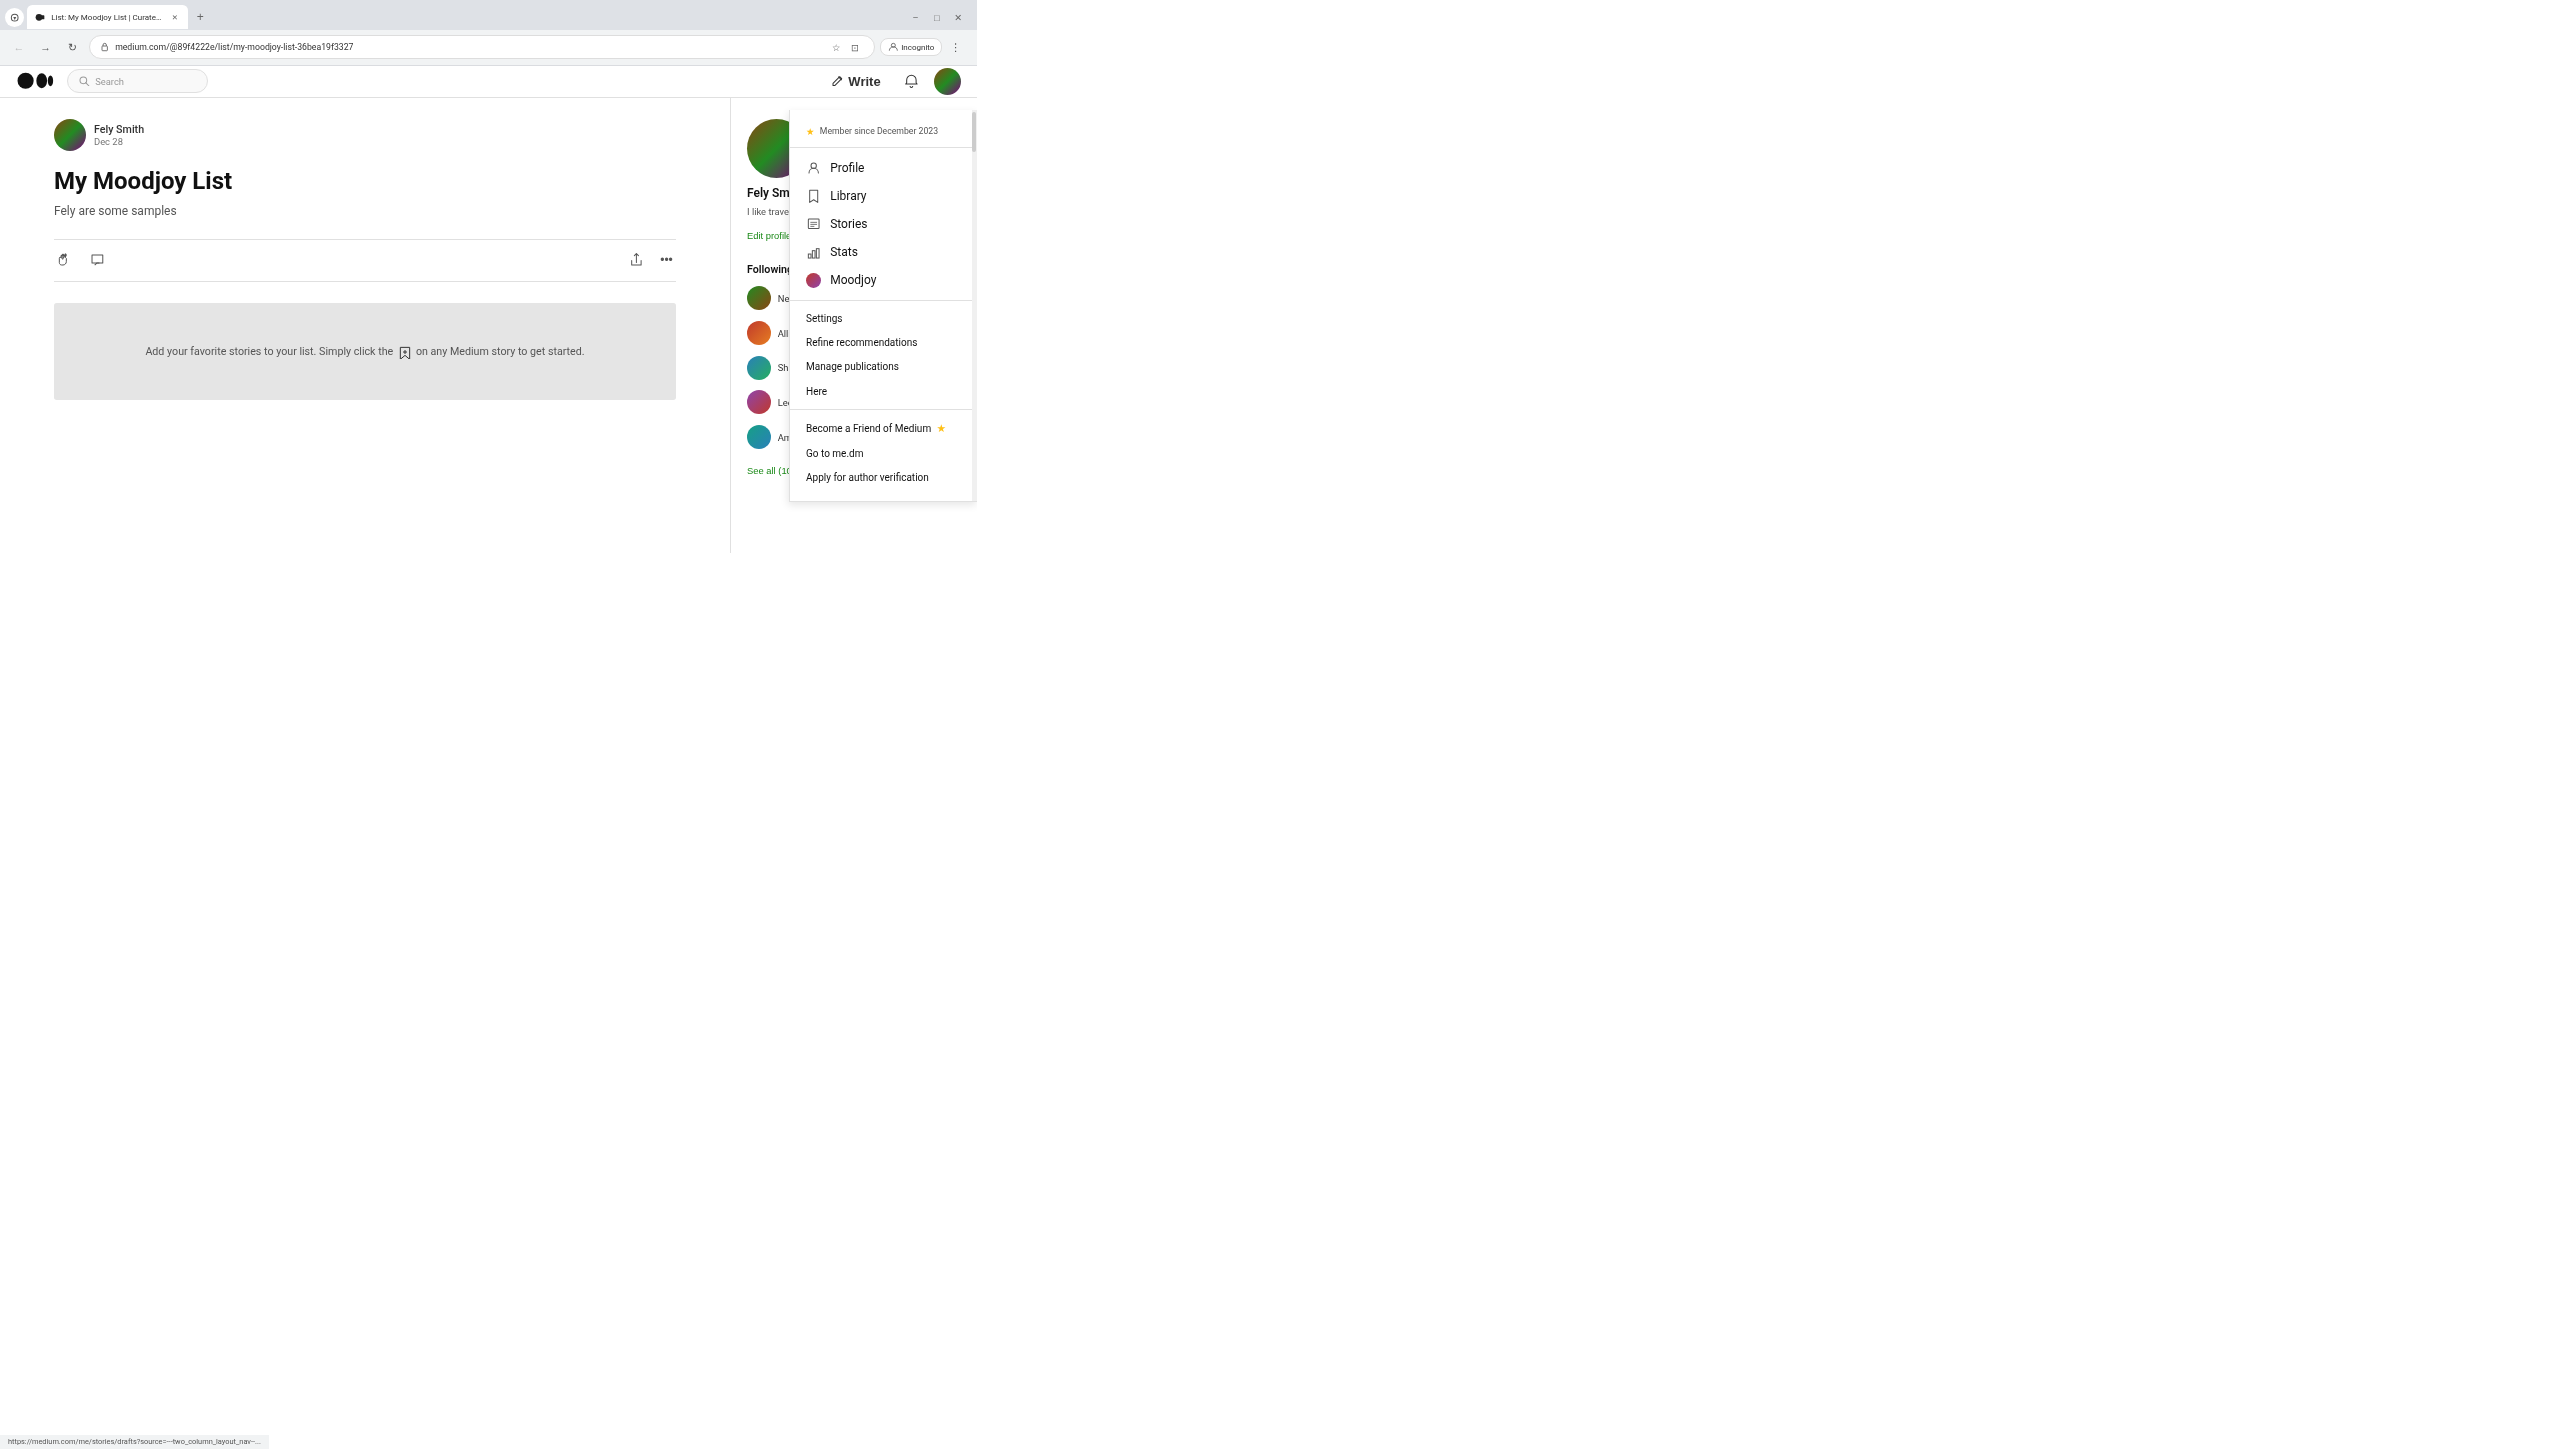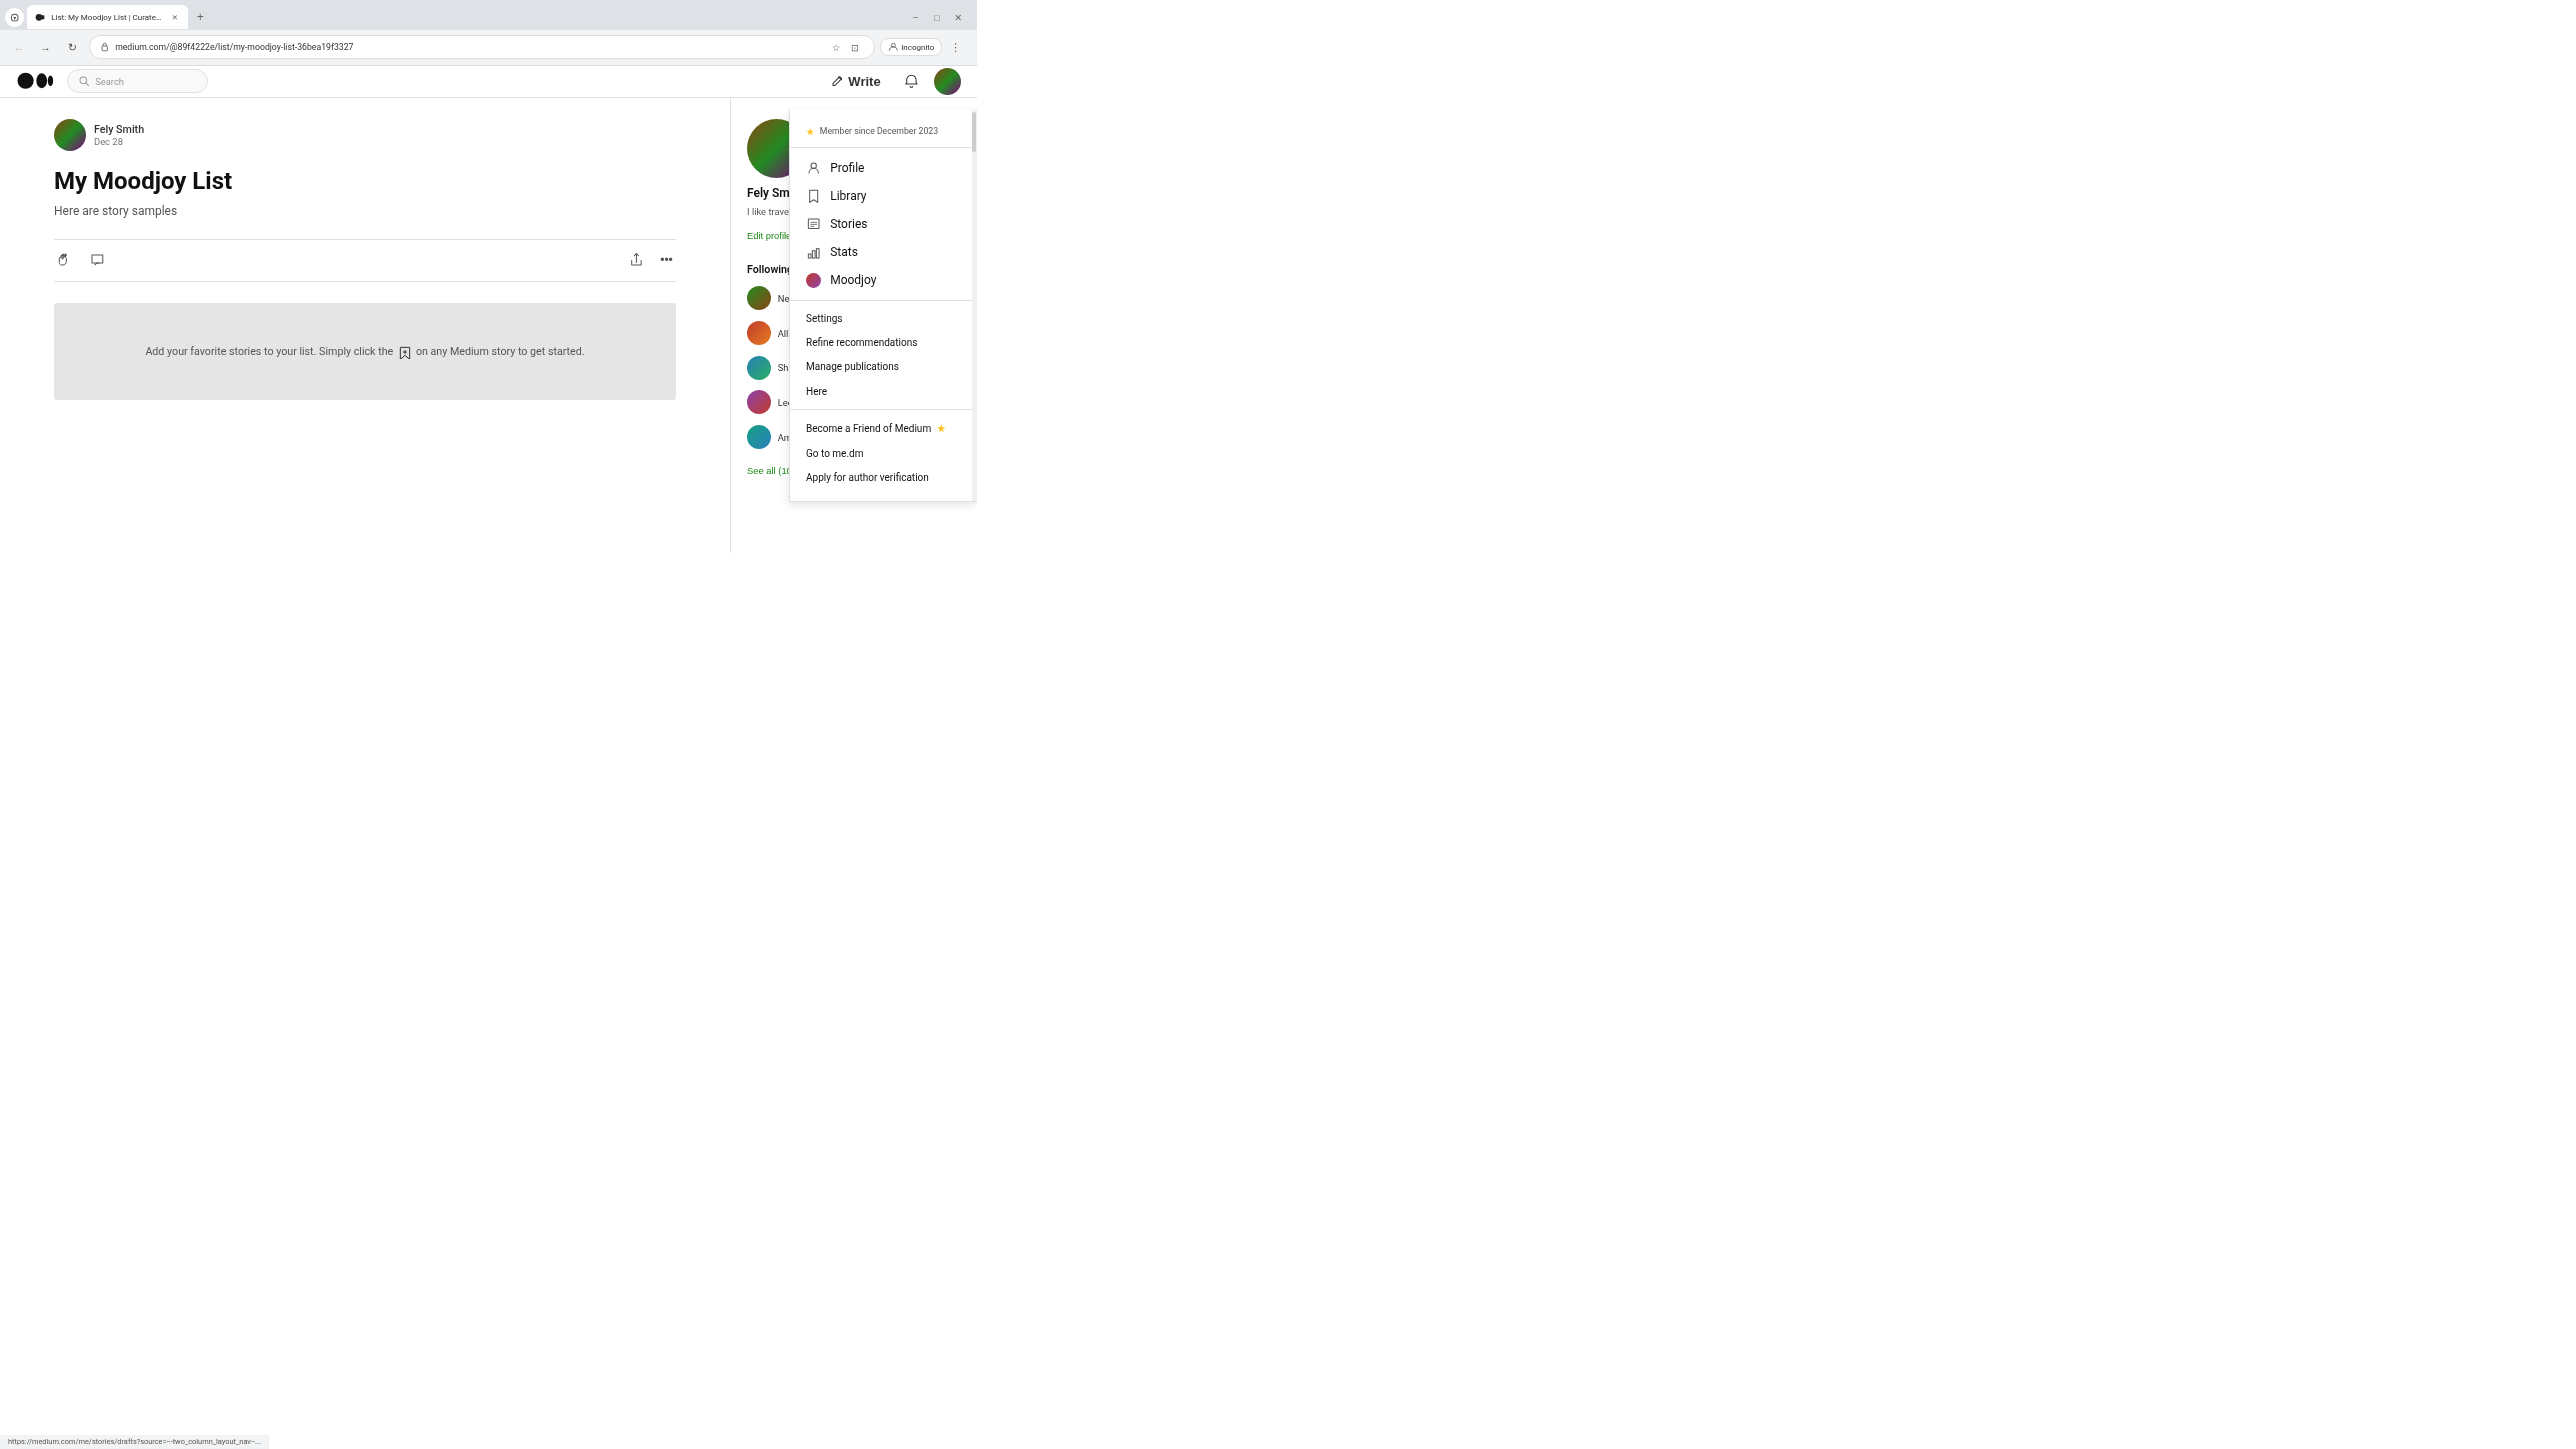--- a/index.html
+++ b/index.html
@@ -539,21 +539,21 @@
 
       <div class="article-author">
         <div class="author-avatar"></div>
         <div class="author-info">
           <div class="author-name">Fely Smith</div>
           <div class="author-date">Dec 28</div>
         </div>
       </div>
 
       <h1 class="article-title">My Moodjoy List</h1>
-      <p class="article-subtitle">Here are story samples</p>
+      <p class="article-subtitle">Fely are some samples</p>
 
       <div class="article-actions">
         <button class="action-btn">
           <div class="action-icon">
             <svg width="16" height="16" viewBox="0 0 24 24">
                 <path d="M14.5 2.5c.83 0 1.5.67 1.5 1.5v1.5L14.5 8H12l2.5-5.5zM9 4c0-.83.67-1.5 1.5-1.5S12 3.17 12 4v4L9 4zM7 5.5c0-.83.67-1.5 1.5-1.5S10 4.67 10 5.5V10L7 5.5z" fill="#555" stroke="none"></path>
                 <path d="M5.5 9C5.5 8.17 6.17 7.5 7 7.5c.28 0 .53.08.75.22L10 11l2-4 2-4.5V8l1.5 1.5v5c0 2.76-2.24 5-5 5H8.5C6.57 19.5 5 17.93 5 16V9.5C5 8.67 5.67 8 6.5 8c.28 0 .53.08.75.22" fill="none" stroke="#555" stroke-width="1.5"></path>
               </svg>
           </div>
           <span></span>

